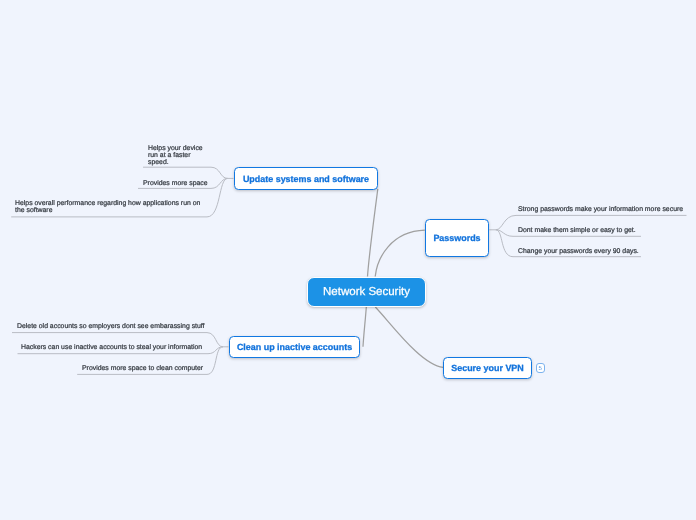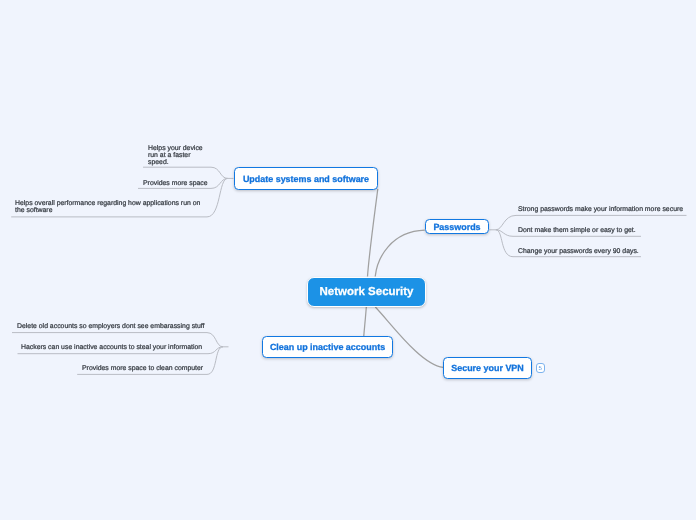--- a/index.html
+++ b/index.html
@@ -15,21 +15,21 @@
 
   svg.links{position:absolute;left:0;top:0;width:696px;height:520px;pointer-events:none;}
 
   .node{
     position:absolute;box-sizing:border-box;
     display:flex;align-items:center;justify-content:center;
     white-space:nowrap;
   }
   .root{
     background:#1c92e6;color:#fff;
-    font-weight:bold;font-size:11.5px;
+    font-weight:normal;font-size:11.5px;
     -webkit-text-stroke:0.25px #fff;
     border:1.5px solid #fff;border-radius:7px;
     box-shadow:0 1px 2.5px rgba(0,0,0,.22);
   }
   .branch{
     background:#fff;color:#1273dc;
     font-weight:bold;font-size:8.95px;
     -webkit-text-stroke:0.28px #1273dc;
     border:1.7px solid #1178e2;border-radius:4.5px;
     box-shadow:0 1px 3px rgba(0,0,0,.22);
@@ -77,25 +77,25 @@
   </svg>
 
   <div class="node root" style="left:307px;top:276.5px;width:119px;height:30px;">
     <span>Network Security</span>
   </div>
 
   <div class="node branch" style="left:234px;top:167px;width:144px;height:23px;">
     <span>Update systems and software</span>
   </div>
 
-  <div class="node branch" style="left:425px;top:219px;width:64px;height:15px;">
+  <div class="node branch" style="left:425px;top:219px;width:64px;height:38px;">
     <span>Passwords</span>
   </div>
 
-  <div class="node branch" style="left:229px;top:336px;width:131px;height:22px;margin-left:33px;">
+  <div class="node branch" style="left:229px;top:336px;width:131px;height:22px;">
     <span>Clean up inactive accounts</span>
   </div>
 
   <div class="node branch" style="left:443px;top:357px;width:89px;height:22px;text-align:center;">
     <span>Secure your VPN</span>
   </div>
 
   <div class="badge" style="left:535.5px;top:363px;width:9.5px;height:9.5px;">
     <span>5</span>
   </div>

